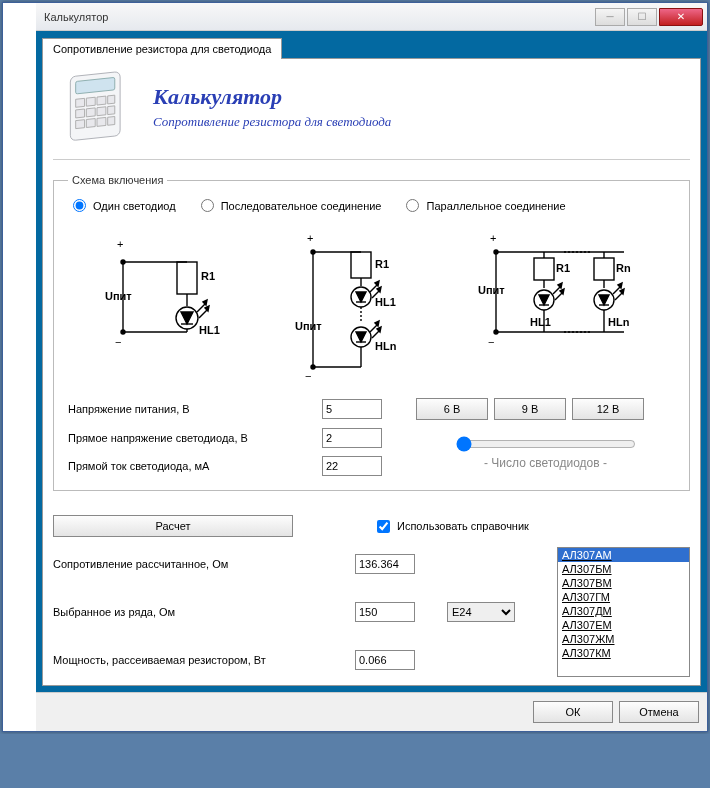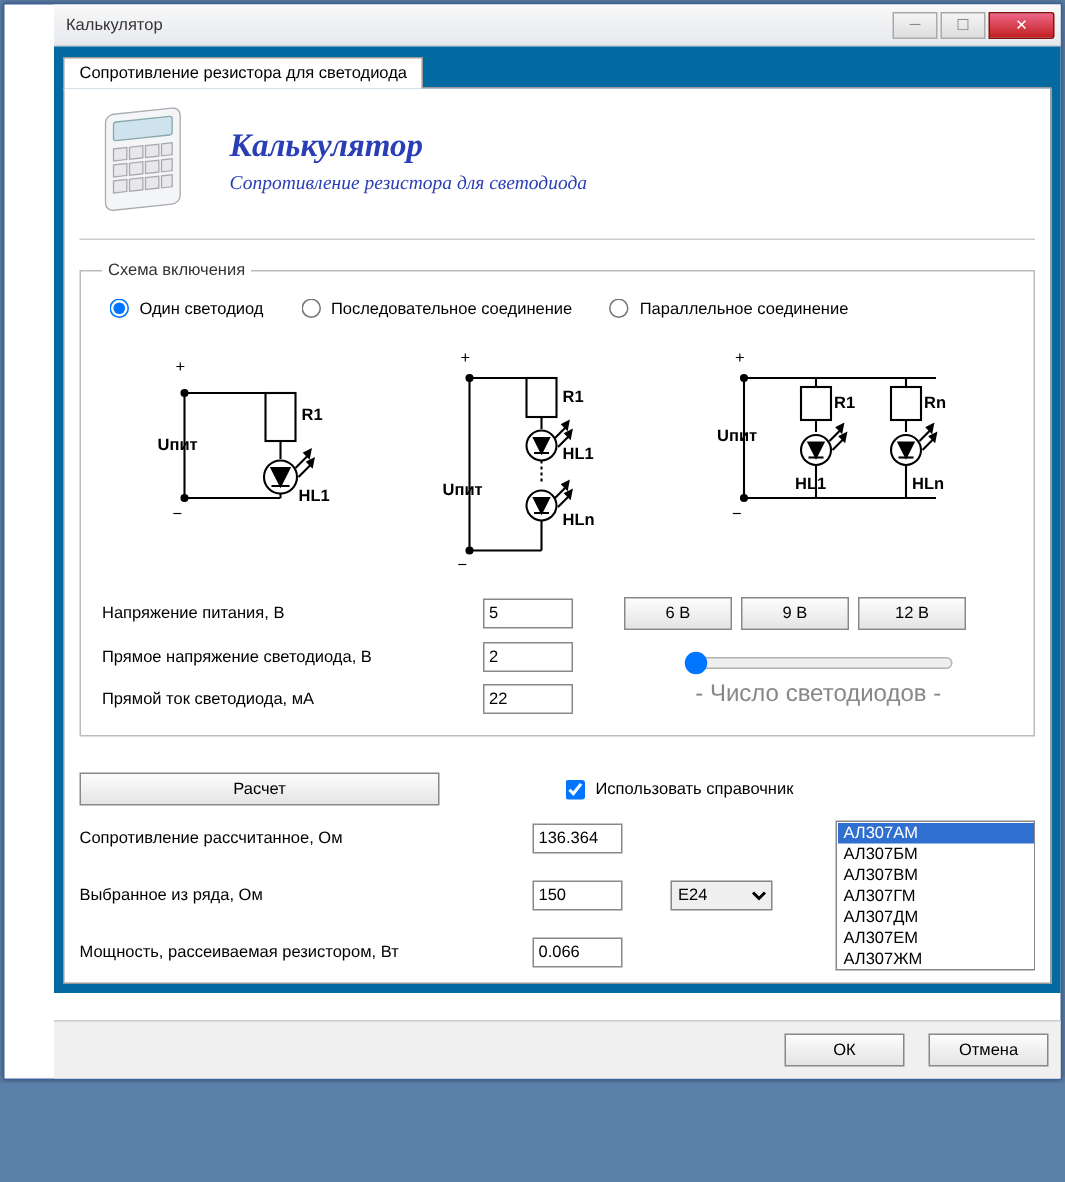--- a/index.html
+++ b/index.html
@@ -24,30 +24,30 @@
 .radio-row { display: flex; gap: 20px; margin-bottom: 10px; }
 .radio-row label { display: flex; align-items: flex-end; gap: 4px; cursor: pointer; }
 .diagrams { display: flex; justify-content: space-around; margin: 8px 0 16px 0; }
 .diagram { background:#fff; }
 .input-grid { display: grid; grid-template-columns: 240px 80px 1fr; gap: 8px 14px; align-items: center; }
 .tinput { width: 60px; height: 20px; border: 1px solid #888; padding: 1px 3px; background:#fff; }
 .btn { min-width: 72px; height: 22px; background: linear-gradient(to bottom,#fdfdfd,#e4e4e4); border:1px solid #888; cursor:pointer; }
 .btn-row { display:flex; gap:6px; }
 .slider-wrap { display:flex; flex-direction:column; align-items:center; gap:2px; }
 .slider { width: 180px; }
-.led-count-label { color:#888; font-size:16px; }
+.led-count-label { color:#888; font-size:12px; }
 .mid-row { display:flex; align-items:center; gap:80px; margin: 6px 0 10px 0; }
 .calc-btn { width: 240px; height:22px; background: linear-gradient(to bottom,#fdfdfd,#e4e4e4); border:1px solid #888; cursor:pointer; }
 .chk-row { display:flex; align-items:center; gap:4px; }
 .results { display:flex; gap:30px; }
 .results-left { flex:0 0 420px; display:grid; grid-template-columns: 290px 80px 80px; gap: 14px 12px; align-items:center; }
-.listbox { width: 210px; height: 100px; border:1px solid #888; overflow:auto; background:#fff; }
+.listbox { width: 210px; height: 130px; border:1px solid #888; overflow:auto; background:#fff;text-decoration:underline; }
 .listbox div { padding:1px 4px; }
 .listbox .sel { background:#2f6fcf; color:#fff; }
-.footer { display:flex; justify-content:flex-end; gap:16px; padding:8px; background:#f0f0f0; border-top:1px solid #ccc;margin-top:18px; }
+.footer { display:flex; justify-content:flex-end; gap:6px; padding:8px; background:#f0f0f0; border-top:1px solid #ccc; }
 .footer .btn { min-width: 80px; }
 select.series { width: 68px; height:20px; border:1px solid #888; }
 </style>
 </head>
 <body>
 
 <div class="window">
   <div class="titlebar">
     <span class="titlebar-text">Калькулятор</span>
     <div class="titlebar-btns">

